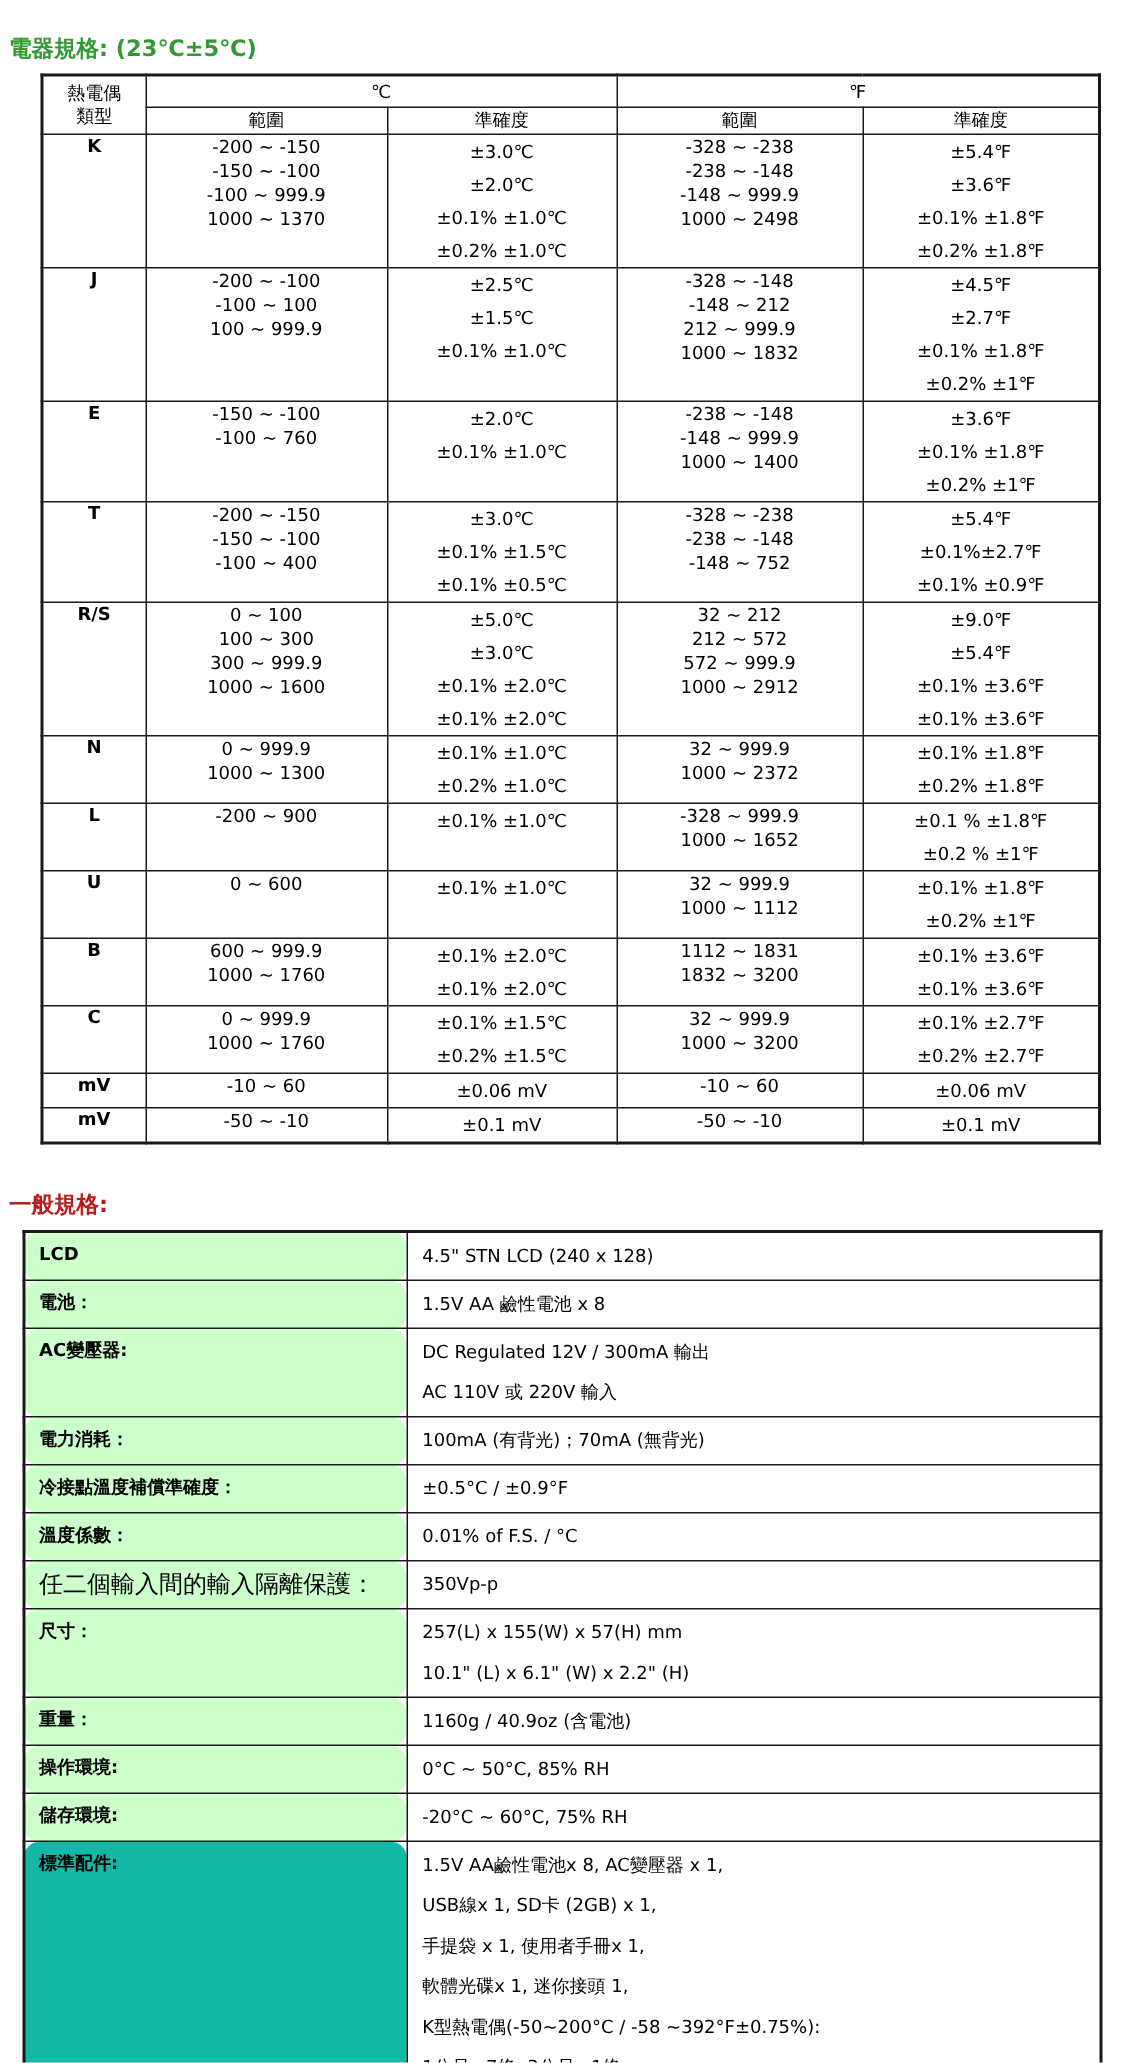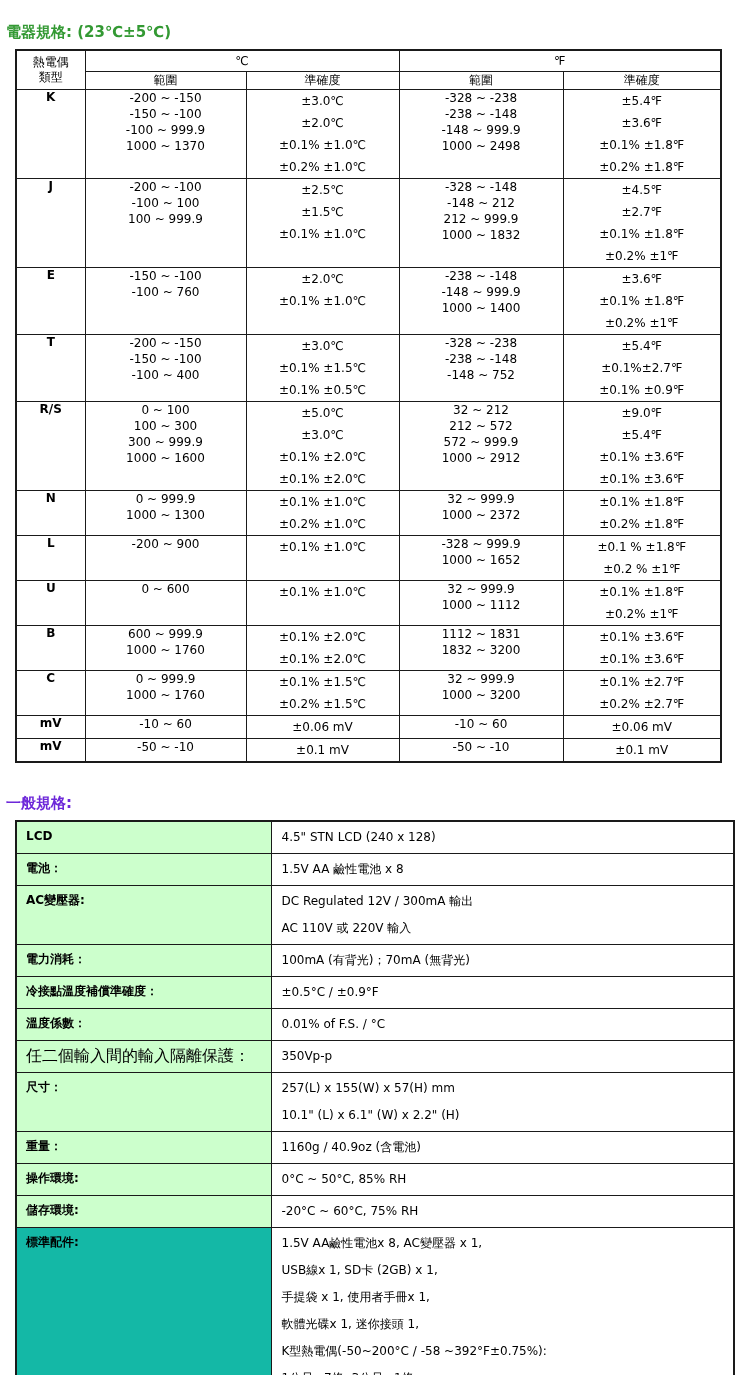--- a/index.html
+++ b/index.html
@@ -9,21 +9,21 @@
     color:#000;font-size:12px;
     position:relative;
   }
   .page{padding:4px 0 0 6px;}
   .section-heading{
     font-size:15px;font-weight:bold;margin:18px 0 7px 0;line-height:20px;
   }
   
   table{border-collapse:collapse;table-layout:fixed;}
   .spec-table{
-    margin-left:9px;width:707px;
+    margin-left:21px;width:707px;
     border:2px solid #1a1a1a;
   }
   .spec-table th,.spec-table td{border:1px solid #1a1a1a;padding:0;}
   .spec-table th{font-weight:normal;font-size:12px;text-align:center;}
   .th-type{white-space:pre-line;line-height:15px;font-size:12px;}
   .th-unit{height:20px;}
   .th-sub{height:16px;}
   .type-cell{
     vertical-align:top;text-align:center;font-weight:bold;
     padding-top:2px;font-size:12px;
@@ -33,21 +33,21 @@
   .range-cell .line{line-height:16px;}
   .acc-cell .line{line-height:22px;}
   
   .general-table{
     margin-left:9px;width:718px;
     border:2px solid #1a1a1a;
   }
   .general-table td{border:1px solid #1a1a1a;vertical-align:top;}
   .label-cell{
     font-weight:bold;font-size:12px;
-    padding:6px 6px 4px 9px;line-height:16px;
+    padding:6px 6px 4px 9px;line-height:16px;border-radius:10px;
   }
   .label-cell.large{font-weight:normal;font-size:16px;padding-top:5px;line-height:20px;}
   .value-cell{padding:2px 6px 2px 10px;font-size:12px;}
   .value-cell .line{line-height:27px;white-space:nowrap;}
   .spacer{height:12px;}
 </style>
 </head>
 <body>
 
 <div class="page">
@@ -343,21 +343,21 @@
           </td>
           <td class="acc-cell">
             <div class="line">±0.1 mV</div>
           </td>
         </tr>
       </tbody>
   </table>
 
   <div class="spacer"></div>
 
-  <div class="section-heading" style="color: #6d28d9;">一般規格:</div>
+  <div class="section-heading" style="color: #b91c1c;">一般規格:</div>
 
   <table class="general-table">
     <colgroup>
       <col style="width:255px">
         <col style="width:463px">
     </colgroup>
     <tbody>
         <tr>
           <td class="label-cell" style="background: rgb(204, 255, 204);">LCD</td>
           <td class="value-cell">

